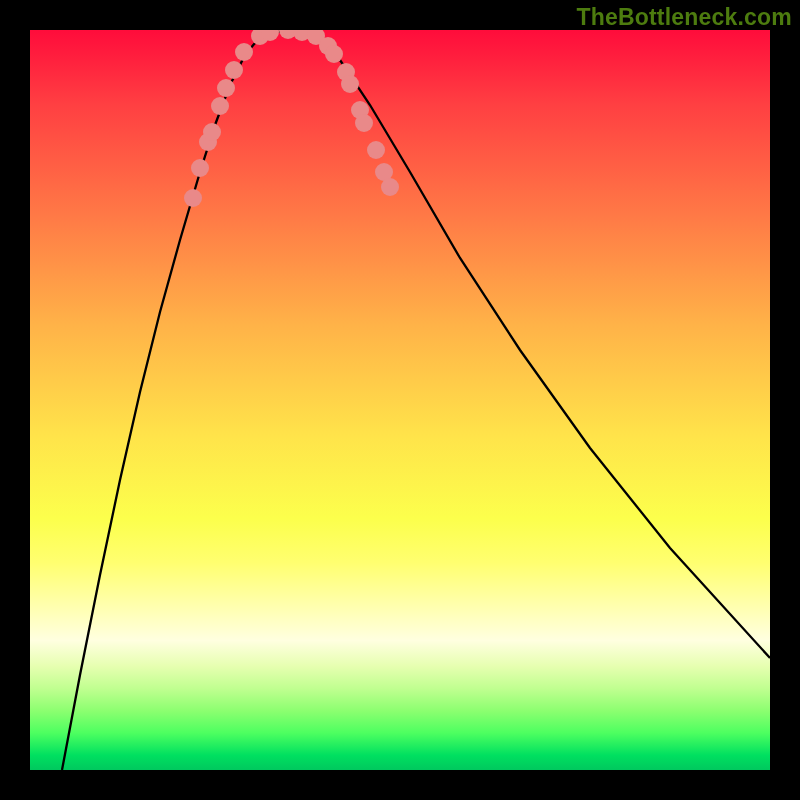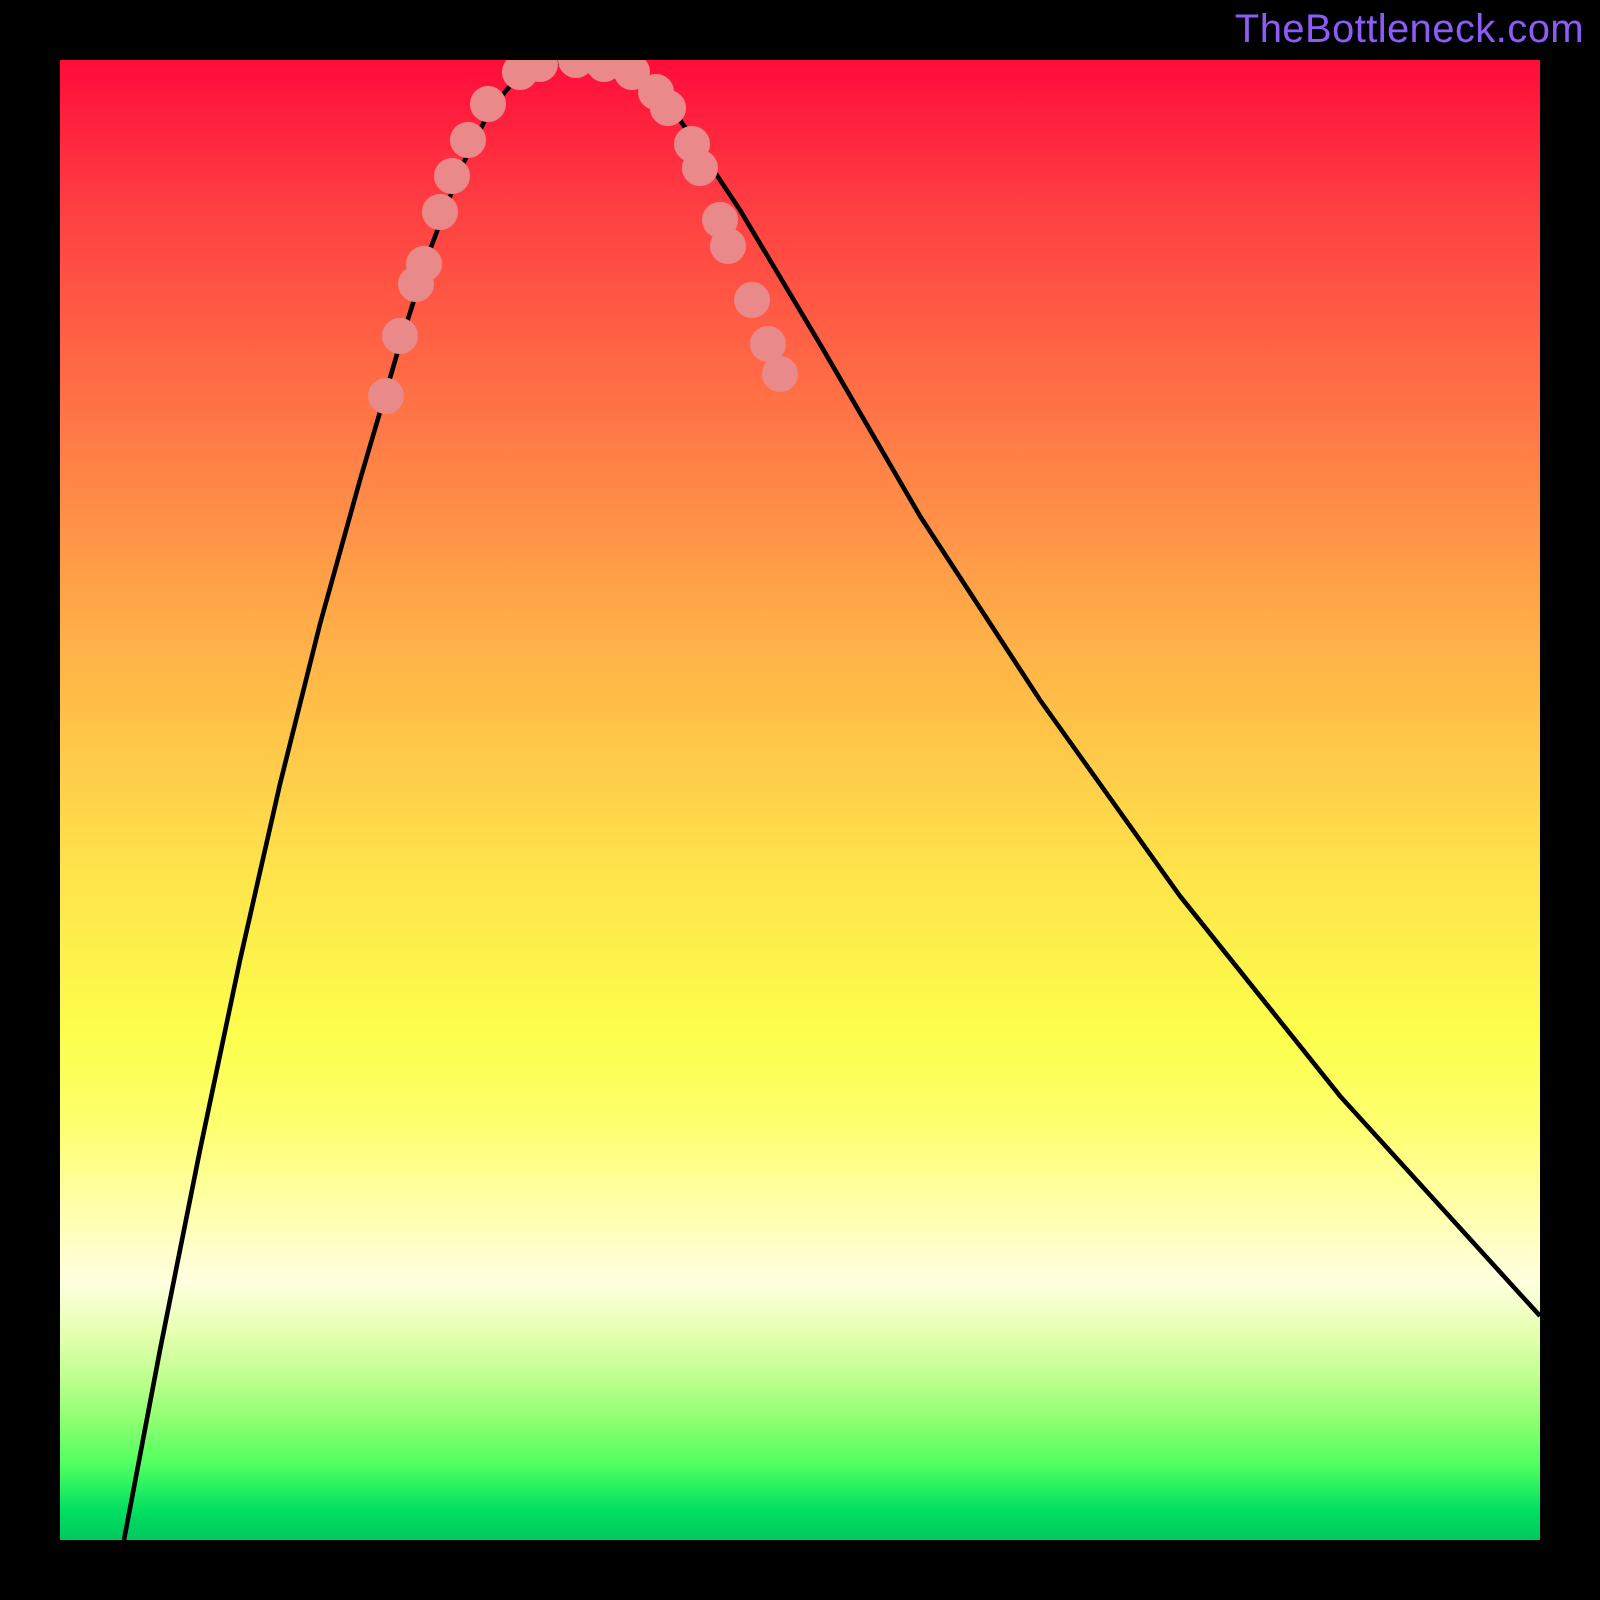--- a/index.html
+++ b/index.html
@@ -31,23 +31,23 @@
       #c0ff90 89%,
       #8cff70 92%,
       #4dff60 95%,
       #00e060 98%,
       #00c85e 100%);
   }
   .watermark {
     position: absolute;
     top: 4px;
     right: 8px;
-    color: #8b5cf6;
-    font-size: 20px;
-    font-weight: 400;
+    color: #4d7c0f;
+    font-size: 23px;
+    font-weight: 700;
     letter-spacing: 0.2px;
     user-select: none;
   }
   svg.overlay {
     position: absolute;
     left: 0;
     top: 0;
     width: 740px;
     height: 740px;
   }

